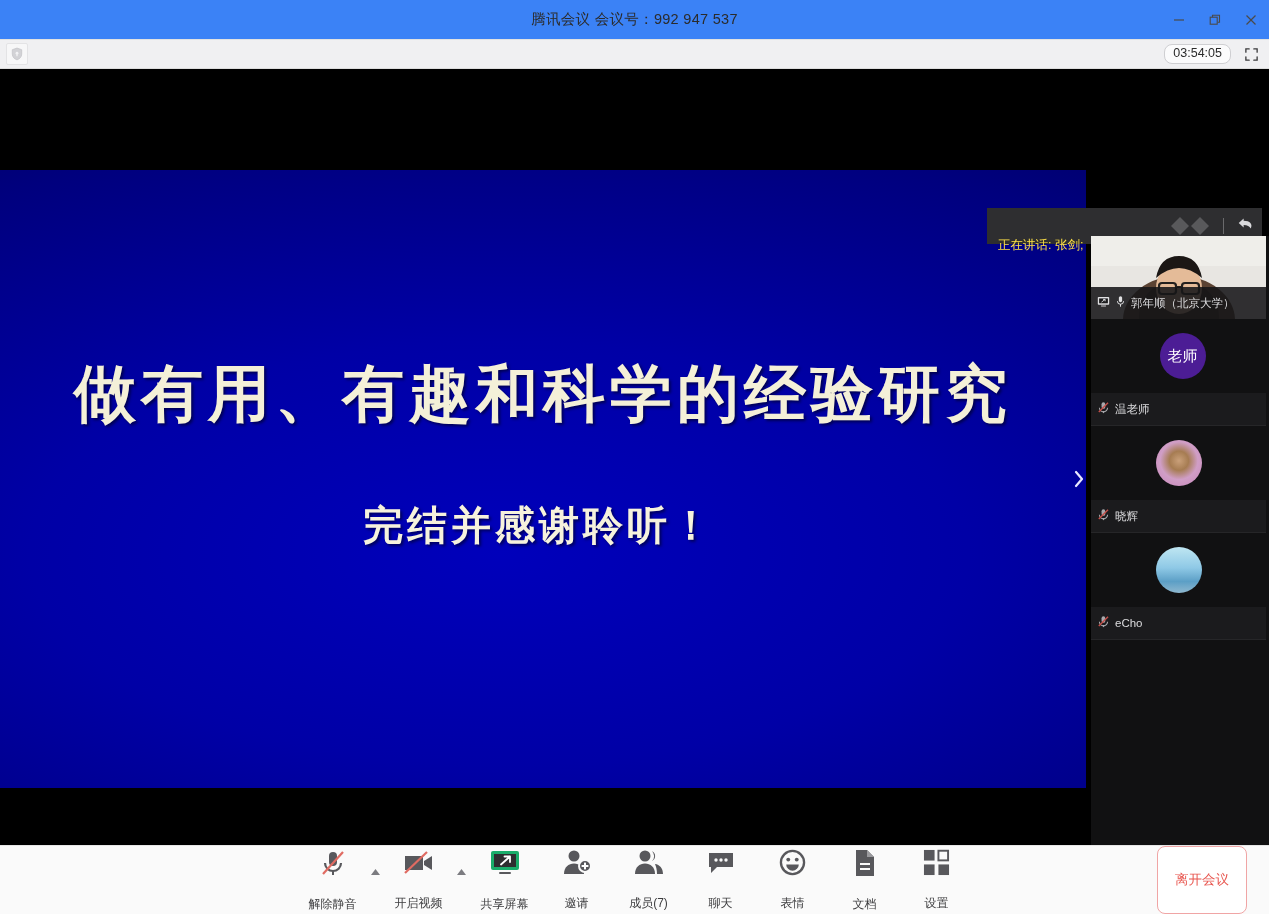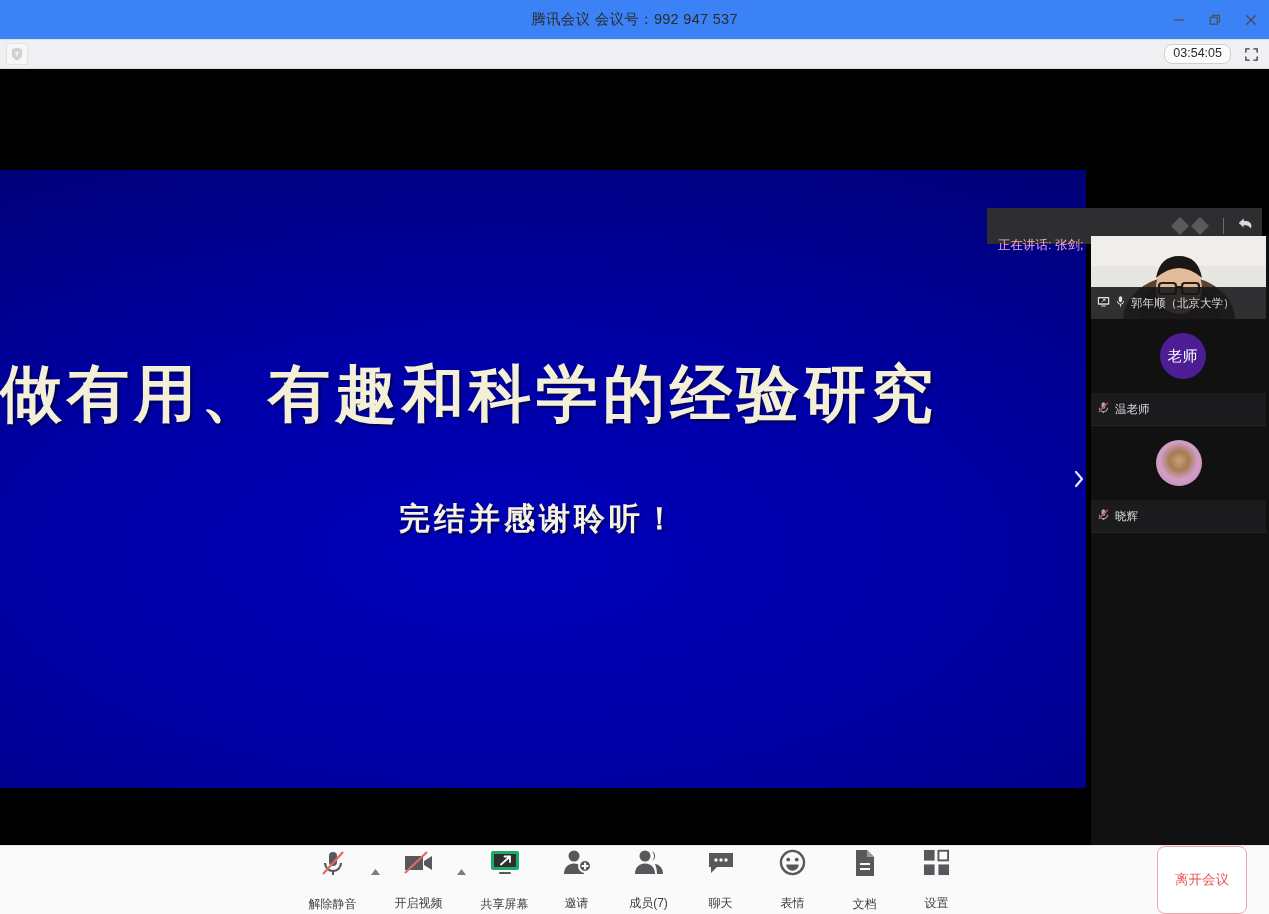--- a/index.html
+++ b/index.html
@@ -52,46 +52,46 @@
   .stage {
     position: absolute; top: 69px; left: 0; width: 1269px; height: 776px; background: #000;
   }
   .slide {
     position: absolute; left: 0; top: 101px; width: 1086px; height: 618px;
     background:
       radial-gradient(ellipse 120% 95% at 46% 62%, #0000bb 0%, #0000a6 36%, #00007e 72%, #000055 100%);
     overflow: hidden;
   }
   .slide-title {
-    position: absolute; left: 0; right: 0; top: 182px; 
+    position: absolute; left: 0; right: 0; top: 182px; text-align: center;
     font-family: Liberation Sans, sans-serif;
     font-size: 62px; color: #f4f0d8; letter-spacing: 5px; font-weight: 700;
     text-shadow: 2px 2px 3px rgba(0,0,0,.5);
     white-space: nowrap;
   }
   .slide-sub {
     position: absolute; left: 0; right: 8px; top: 328px; text-align: center;
     font-family: "DejaVu Serif", "Liberation Serif", serif;
-    font-size: 31px; color: #f6f2dd; letter-spacing: 4px; font-weight: 700;
+    font-size: 40px; color: #f6f2dd; letter-spacing: 4px; font-weight: 700;
     text-shadow: 2px 2px 3px rgba(0,0,0,.5);
     white-space: nowrap;
   }
   .slide-collapse {
     position: absolute; right: -1px; top: 50%; transform: translateY(-50%);
     width: 18px; height: 46px; display: flex; align-items: center; justify-content: center;
     color: #e8e8ff;
   }
 
   
   .speaking {
     position: absolute; left: 987px; top: 139px; width: 275px; height: 36px;
     background: #2e2e30; display: flex; align-items: center; padding: 0 8px 0 11px;
     gap: 6px;
   }
-  .speaking-text { font-size: 12.5px; color: #f9a8d4; flex: 1; white-space: nowrap; margin-top: 39px; }
+  .speaking-text { font-size: 12.5px; color: #fde047; flex: 1; white-space: nowrap; margin-top: 39px; }
   .speaking-chevrons { display: flex; gap: 2px; align-items: center; opacity: .45; }
   .speaking-div { width: 1px; height: 16px; background: #6a6a6c; margin: 0 6px 0 4px; }
 
   
   .rail {
     position: absolute; left: 1091px; top: 167px; width: 178px; height: 678px;
     background: #111112; overflow: hidden;
   }
   .tile { position: relative; width: 175px; }
   .tile-media {
@@ -294,20 +294,38 @@
                 <path d="M3 8.4 a5 5 0 0 0 10 0" fill="none" stroke="#a8a8ac" stroke-width="1.3"></path>
                 <rect x="7.3" y="12.3" width="1.4" height="2.6"></rect>
               </g>
               <line x1="2.2" y1="13.6" x2="13.6" y2="2.2" stroke="#c8504a" stroke-width="1.6"></line>
             </svg>
           </span>
           <span class="tile-name">晓辉</span>
         </div>
       </div>
 
+      <div class="tile">
+        <div class="tile-media">
+          <div class="avatar-circle av-sky"></div>
+        </div>
+        <div class="tile-strip">
+          <span>
+            <svg width="13" height="13" viewBox="0 0 16 16">
+              <g fill="#a8a8ac">
+                <rect x="5.6" y="1.6" width="4.6" height="8" rx="2.3"></rect>
+                <path d="M3 8.4 a5 5 0 0 0 10 0" fill="none" stroke="#a8a8ac" stroke-width="1.3"></path>
+                <rect x="7.3" y="12.3" width="1.4" height="2.6"></rect>
+              </g>
+              <line x1="2.2" y1="13.6" x2="13.6" y2="2.2" stroke="#c8504a" stroke-width="1.6"></line>
+            </svg>
+          </span>
+          <span class="tile-name">eCho</span>
+        </div>
+      </div>
 
 
     </div>
   </div>
 
   <div class="bottombar">
     <div class="tools">
 
       <div class="tool">
         <div class="tool-ico">

